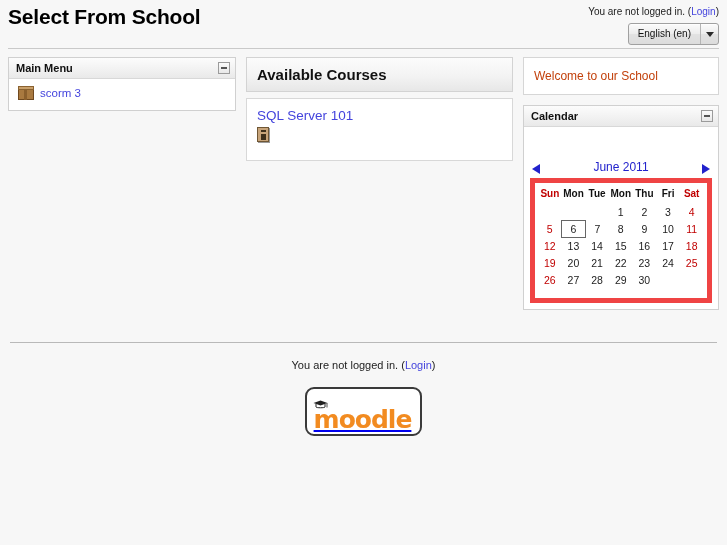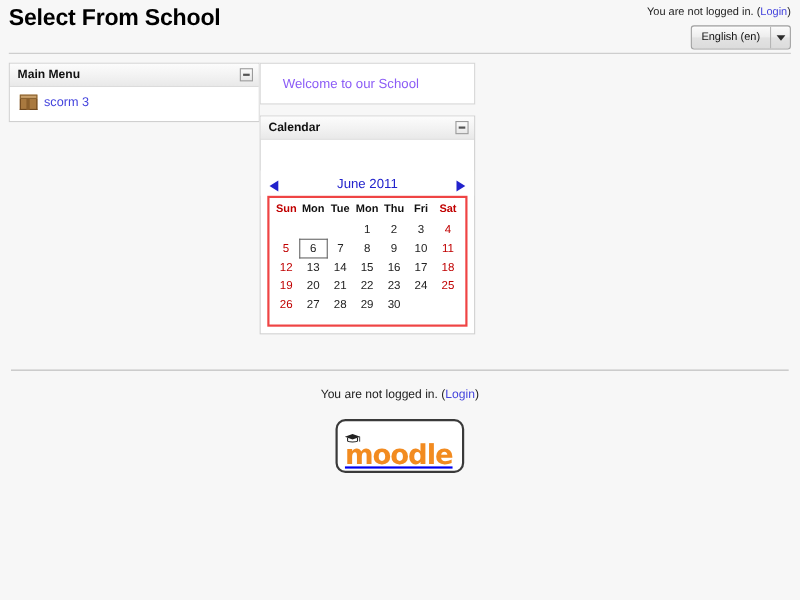--- a/index.html
+++ b/index.html
@@ -230,24 +230,24 @@
     text-decoration: none;
     display: block;
     line-height: 16px;
   }
   .course-icons { margin-top: 3px; }
 
   
   .welcome-block {
     border: 1px solid #d6d6d6;
     background: #fff;
-    padding: 11px 20px;
+    padding: 11px 10px;
     margin-bottom: 10px;
     font-size: 12px;
-    color: #8b5cf6;
+    color: #c2410c;
   }
 
   
   .cal-nav {
     display: flex;
     align-items: flex-end;
     justify-content: space-between;
     padding: 5px 8px 4px 8px;
     background: #fff;
     margin-top: 28px;
@@ -294,21 +294,21 @@
     padding: 2px 0;
     height: 17px;
     color: #222;
   }
   table.calendar td.weekend { color: #c00000; }
   table.calendar td.today {
     border: 1px solid #666;
     background: #fff;
   }
   .cal-body-wrap {
-    border: 2px solid #ef4444;
+    border: 5px solid #ef4444;
     margin: 0 6px 6px 6px;
     background: #fff;
     padding: 2px 3px 6px 3px;
   }
 
   
   #footer {
     margin-top: 22px;
     padding: 0 8px;
     text-align: center;
@@ -384,20 +384,31 @@
             <span class="top"></span>
               <span class="front"></span>
               <span class="seam"></span>
           </span>
           <a href="#">scorm 3</a>
         </div>
       </div>
     </div>
   </div>
 
+  <div id="center-column">
+    <div class="course-box-header">Available Courses</div>
+    <div class="course-box-body">
+      <div>
+        <a href="#" class="course-name">SQL Server 101</a>
+        <div class="course-icons">
+          <span class="icon-info"></span>
+        </div>
+      </div>
+    </div>
+  </div>
 
   <div id="right-column">
 
     <div class="welcome-block">Welcome to our School</div>
 
     <div class="block">
       <div class="block-header">
         <span>Calendar</span>
         <span class="collapse-btn">
             <i></i>

